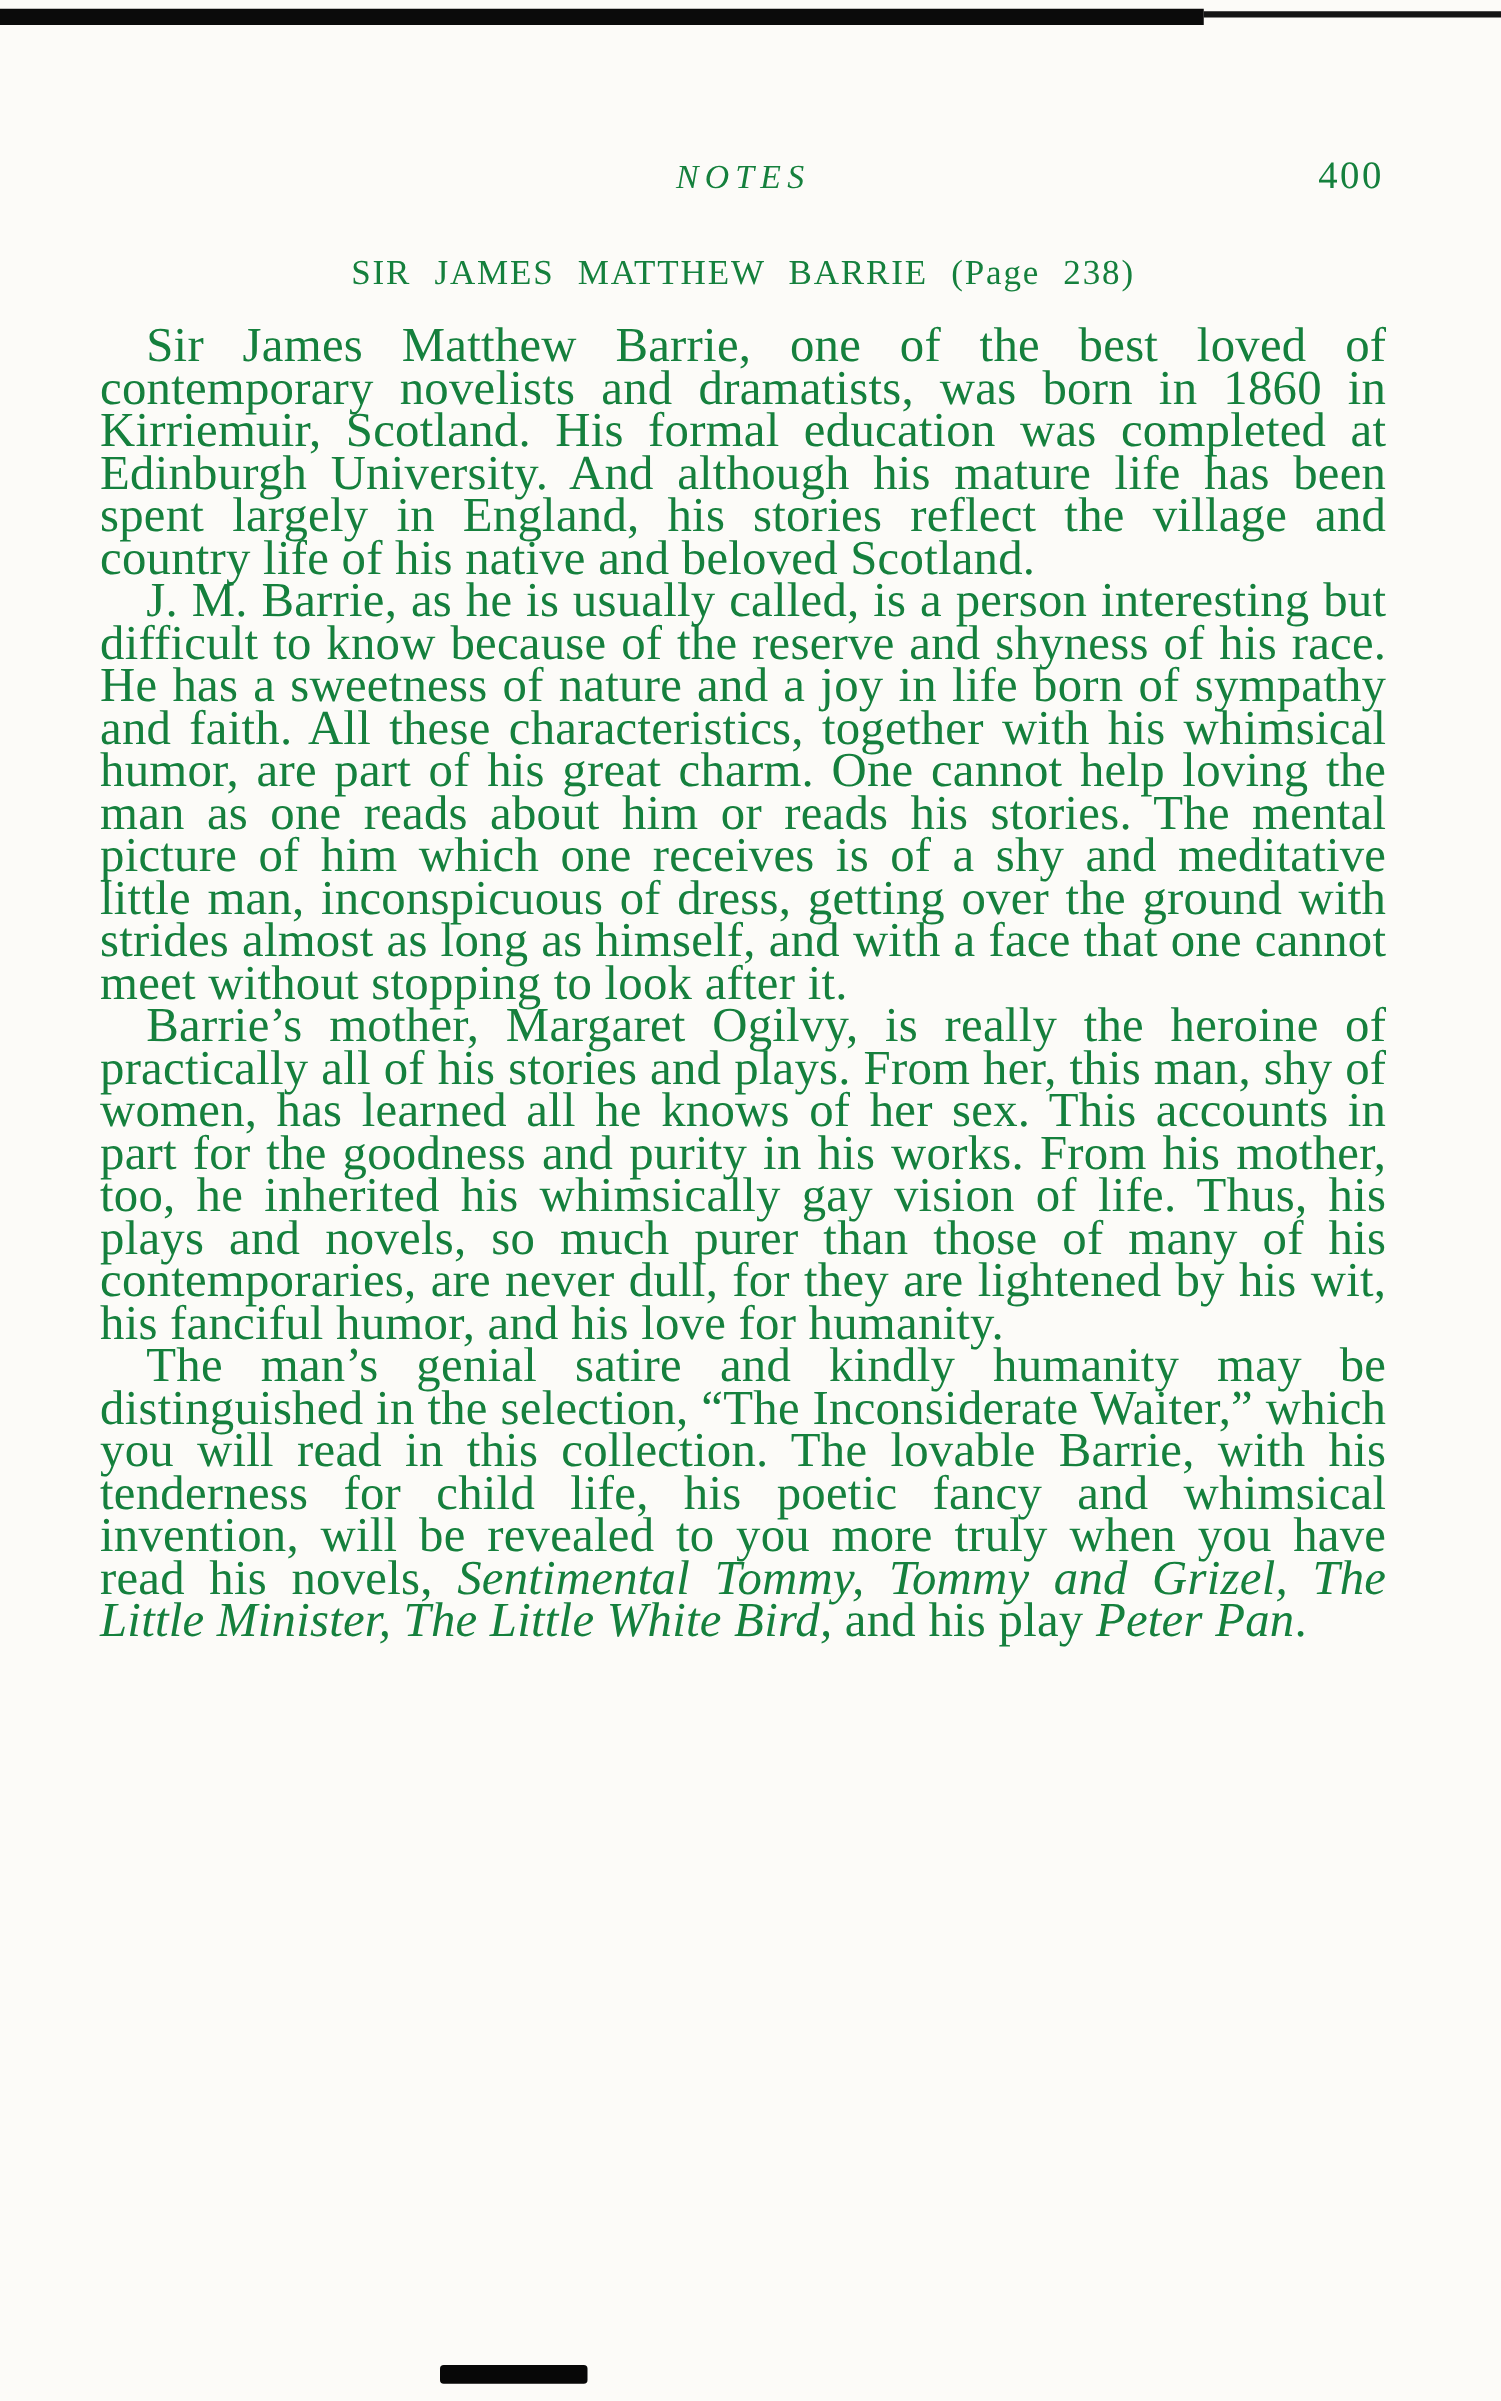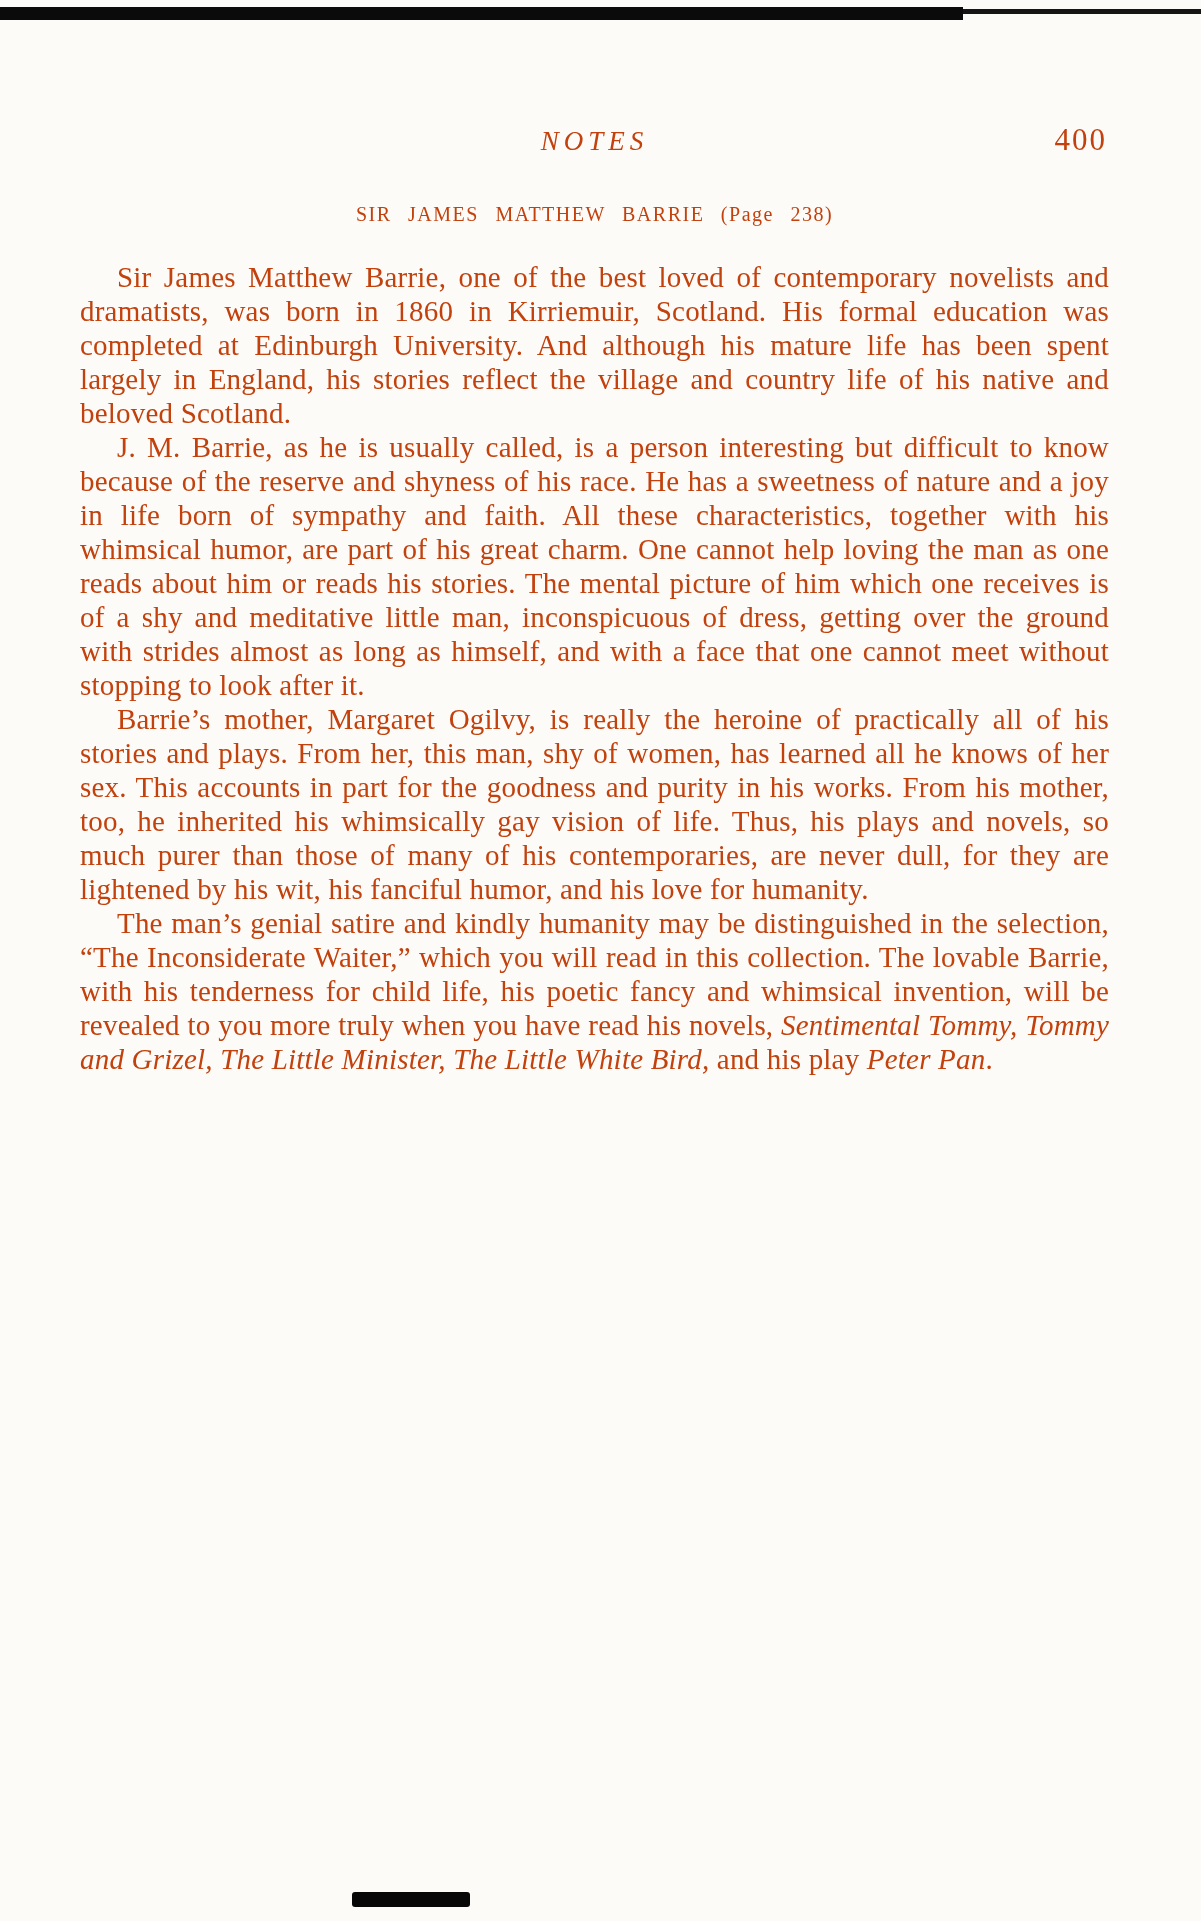--- a/index.html
+++ b/index.html
@@ -7,21 +7,21 @@
   body {
     width: 1201px;
     height: 1921px;
     font-family: "Liberation Serif", serif;
     position: relative;
   }
   .page {
     position: absolute;
     inset: 0;
     background: #fcfbf8;
-    color: #c2410c;
+    color: #15803d;
     overflow: hidden;
   }
   
   .top-bar {
     position: absolute;
     top: 7px; left: 0;
     width: 963px; height: 13px;
     background: #0b0b0b;
   }
   .top-line {
@@ -57,30 +57,30 @@
     font-size: 31px;
     letter-spacing: 2px;
   }
   
   .section-title {
     position: absolute;
     top: 203px; left: 80px;
     width: 1029px;
     text-align: center;
     font-weight: normal;
-    font-size: 20px;
+    font-size: 28px;
     letter-spacing: 1.5px;
     word-spacing: 10px;
   }
   
   .body-text {
     position: absolute;
     top: 260px; left: 80px;
     width: 1029px;
-    font-size: 29px;
+    font-size: 39px;
     line-height: 34px;
     text-align: justify;
     letter-spacing: 0.2px;
   }
   .body-text p {
     text-indent: 37px;
     margin: 0;
   }
   .body-text em { }
 </style>

